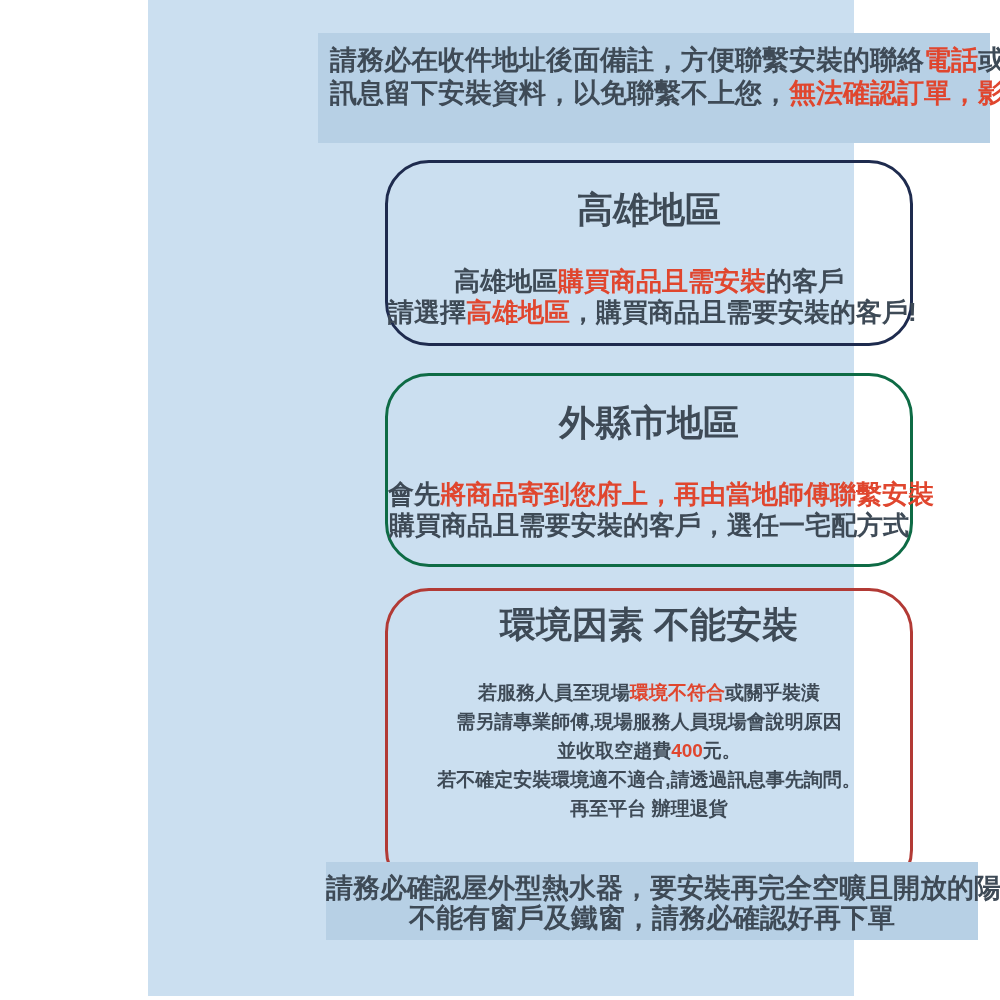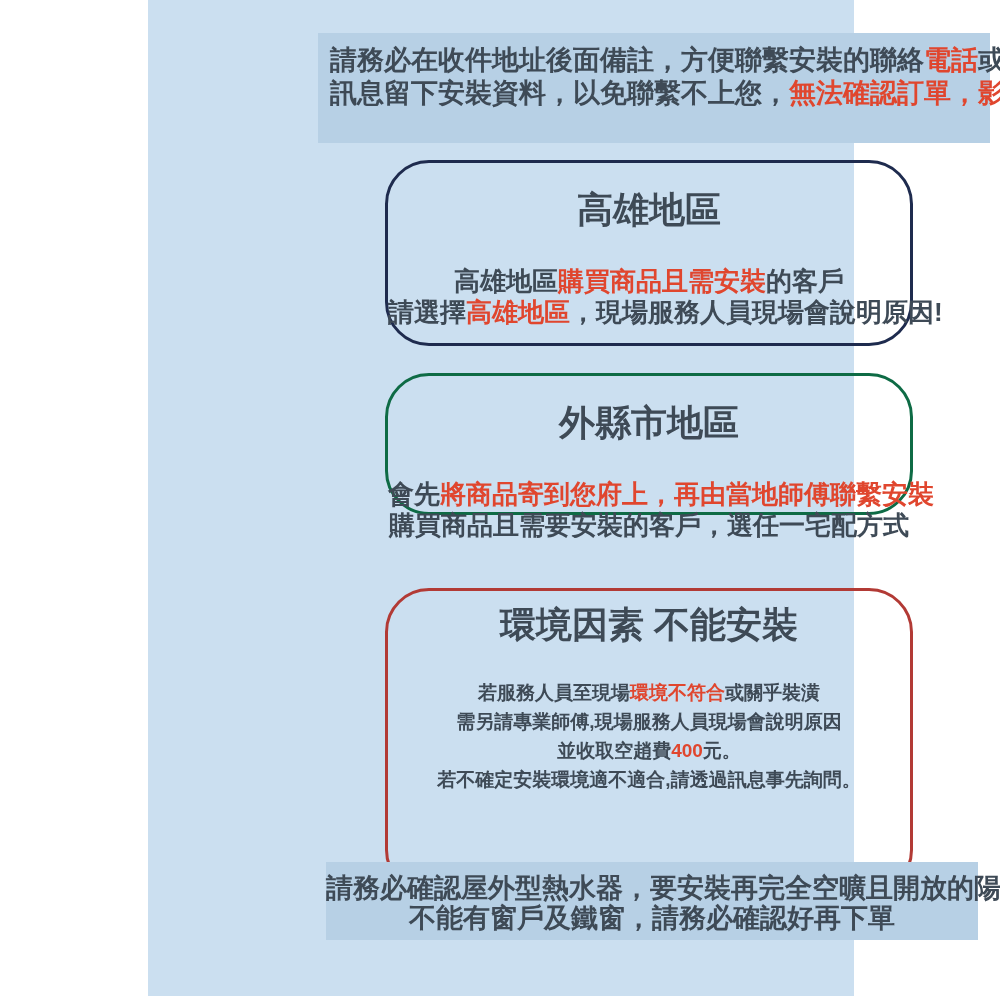--- a/index.html
+++ b/index.html
@@ -18,21 +18,21 @@
   .page{position:relative;width:1000px;height:1000px;background:var(--page-bg);overflow:hidden;margin:0 auto;}
   .panel{position:absolute;left:148px;top:0;width:706px;height:996px;background:var(--panel-bg);}
   .band{position:absolute;background:var(--band-bg);font-weight:bold;color:var(--text-dark);}
   .top-band{left:170px;top:33px;width:672px;height:110px;padding:11px 10px 0 12px;font-size:27px;line-height:33px;text-align:left;}
   .bottom-band{left:178px;top:862px;width:652px;height:78px;padding-top:11px;font-size:27px;line-height:30px;text-align:center;}
   .rbox{position:absolute;left:237px;width:528px;border:3px solid var(--text-dark);border-radius:44px;text-align:center;color:var(--text-dark);}
   .rbox .box-title{font-size:36px;font-weight:bold;line-height:40px;}
   .rbox .box-body{font-weight:bold;font-size:26px;text-align:center;}
   .box-kaohsiung{top:160px;height:186px;border-color:var(--border-blue);padding-top:27px;}
   .box-kaohsiung .box-body{margin-top:36px;line-height:31px;}
-  .box-other{top:373px;height:142px;border-color:var(--border-green);padding-top:27px;}
+  .box-other{top:373px;height:194px;border-color:var(--border-green);padding-top:27px;}
   .box-other .box-body{margin-top:36px;line-height:31px;}
   .box-environment{top:588px;height:306px;border-color:var(--border-red);padding-top:14px;}
   .box-environment .box-body{margin-top:33px;line-height:29px;font-size:19px;}
   .red{color:var(--text-red);}
   .line{white-space:nowrap;}
 </style>
 </head>
 <body>
 
 <div class="page">
@@ -40,39 +40,40 @@
 
     <div class="band top-band">
         <div class="line"><span>請務必在收件地址後面備註，方便聯繫安裝的聯絡</span><span class="red">電話</span><span>或是在</span></div>
         <div class="line"><span>訊息留下安裝資料，以免聯繫不上您，</span><span class="red">無法確認訂單，影響後</span></div>
       </div>
 
     <div class="rbox box-kaohsiung">
       <div class="box-title">高雄地區</div>
       <div class="box-body">
           <div class="line"><span>高雄地區</span><span class="red">購買商品且需安裝</span><span>的客戶</span></div>
-          <div class="line"><span>請選擇</span><span class="red">高雄地區</span><span>，現場服務人員現場會說明原因!</span></div>
+          <div class="line"><span>請選擇</span><span class="red">高雄地區</span><span>，購買商品且需要安裝的客戶!</span></div>
         </div>
     </div>
 
     <div class="rbox box-other">
       <div class="box-title">外縣市地區</div>
       <div class="box-body">
           <div class="line"><span>會先</span><span class="red">將商品寄到您府上，再由當地師傅聯繫安裝</span></div>
           <div class="line"><span>購買商品且需要安裝的客戶，選任一宅配方式</span></div>
         </div>
     </div>
 
     <div class="rbox box-environment">
       <div class="box-title">環境因素 不能安裝</div>
       <div class="box-body">
           <div class="line"><span>若服務人員至現場</span><span class="red">環境不符合</span><span>或關乎裝潢</span></div>
           <div class="line"><span>需另請專業師傅,現場服務人員現場會說明原因</span></div>
           <div class="line"><span>並收取空趙費</span><span class="red">400</span><span>元。</span></div>
           <div class="line"><span>若不確定安裝環境適不適合,請透過訊息事先詢問。</span></div>
+          <div class="line"><span>再至平台 辦理退貨</span></div>
         </div>
     </div>
 
     <div class="band bottom-band">
         <div class="line"><span>請務必確認屋外型熱水器，要安裝再完全空曠且開放的陽台</span></div>
         <div class="line"><span>不能有窗戶及鐵窗，請務必確認好再下單</span></div>
       </div>
 
   </div>
 </div>

